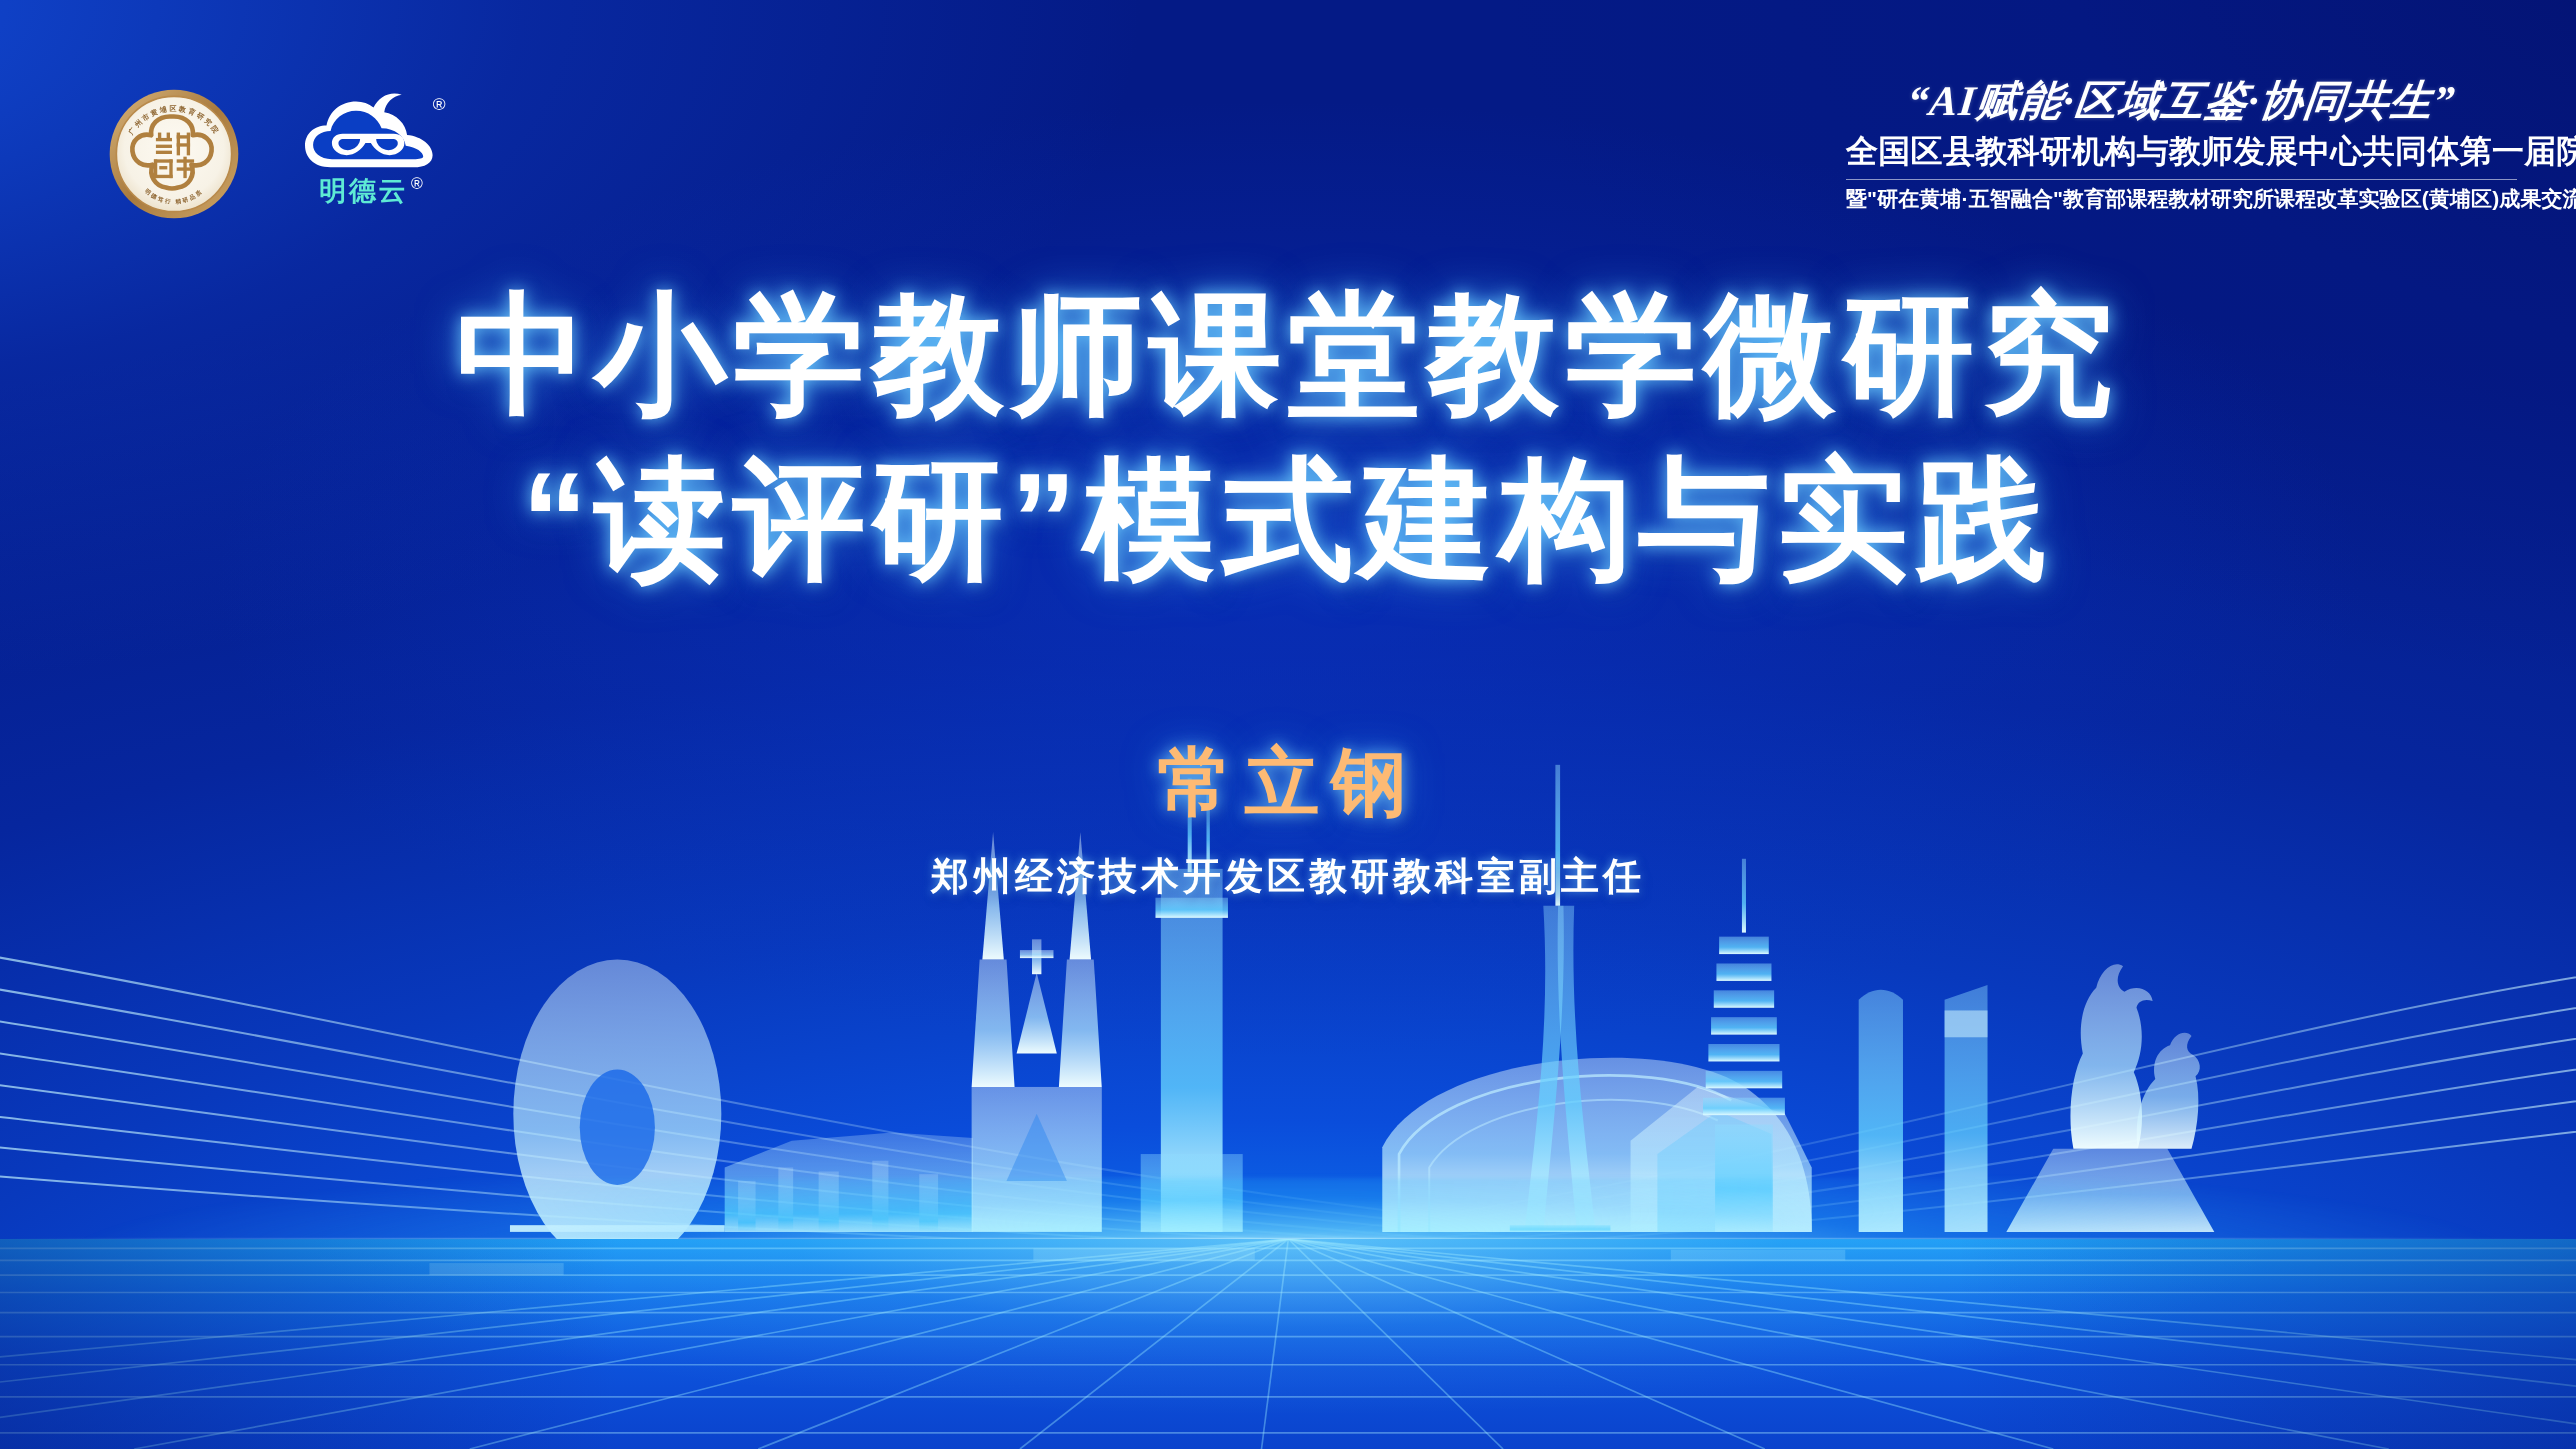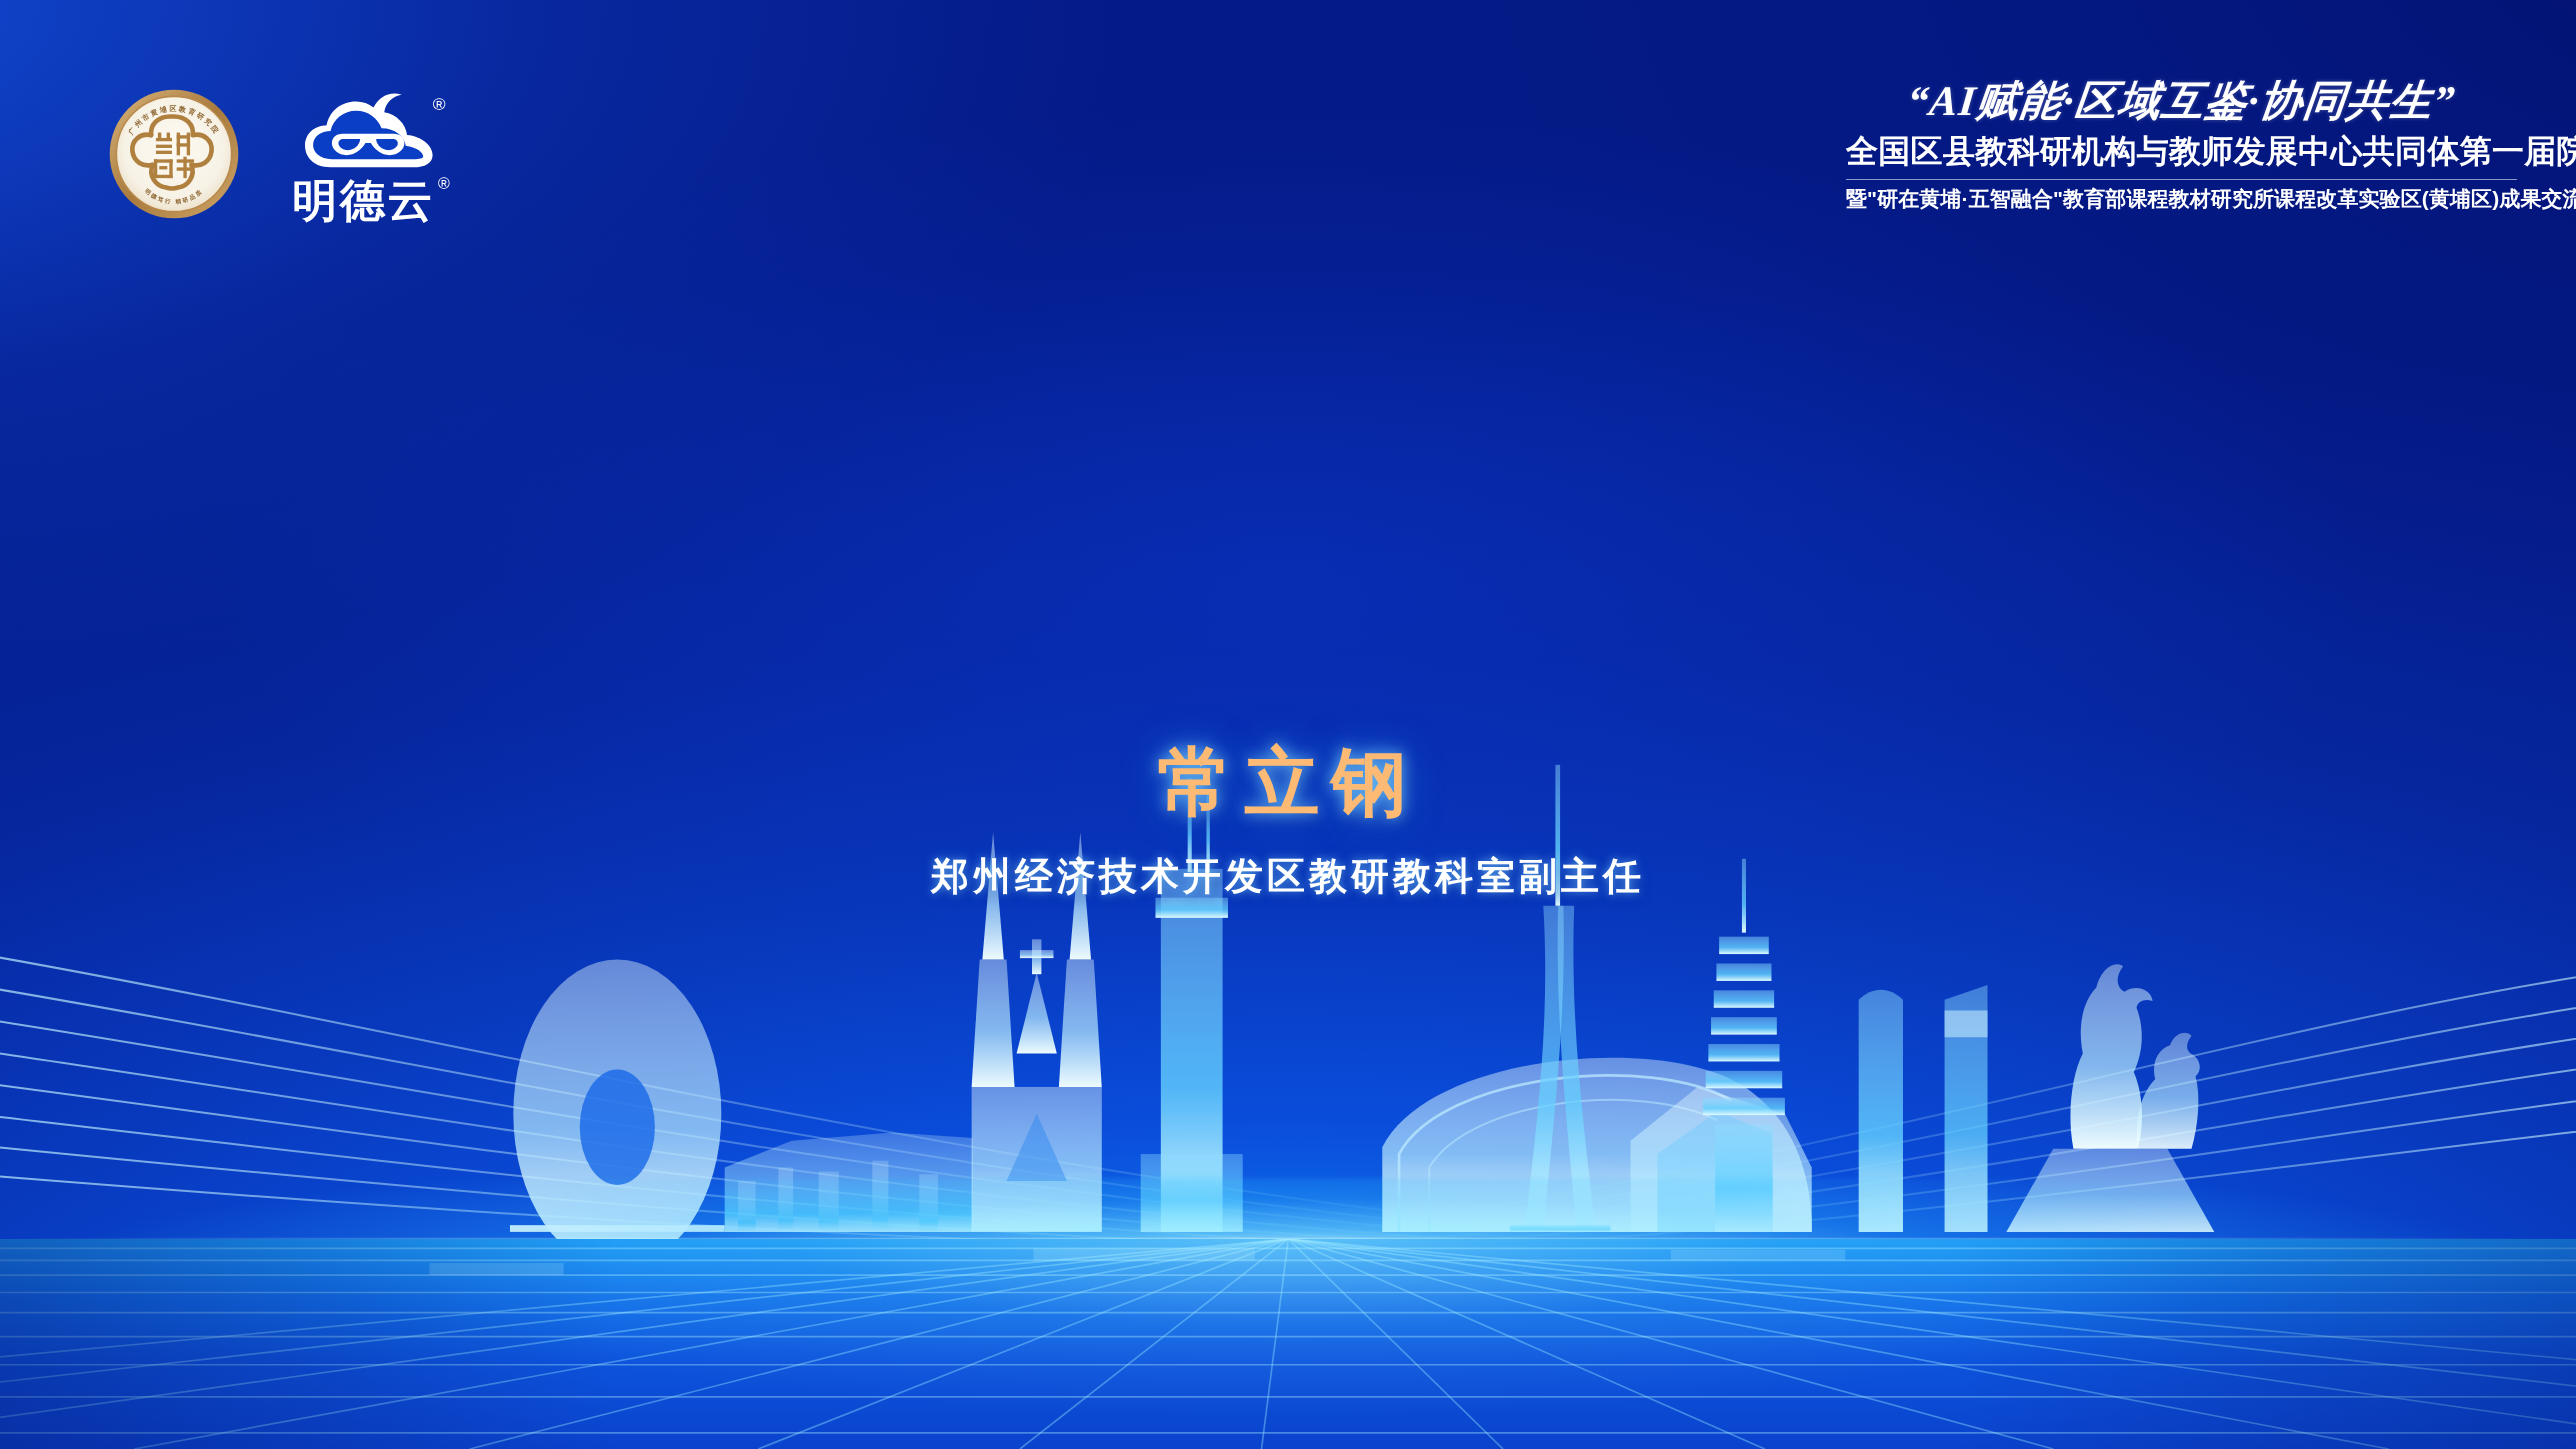--- a/index.html
+++ b/index.html
@@ -50,21 +50,21 @@
 
   
   .logo-row{position:absolute;left:107px;top:87px;display:flex;align-items:flex-start;gap:46px;}
   .seal{width:134px;height:134px;position:relative;}
   .seal svg{width:100%;height:100%;display:block;}
   .mdy{position:relative;width:168px;display:flex;flex-direction:column;align-items:center;padding-top:5.4px;}
   .mdy-mark{width:141px;height:82px;position:relative;}
   .mdy-mark svg{width:100%;height:100%;display:block;}
   .mdy-reg-top{position:absolute;right:-4px;top:4px;color:#fff;font-size:17.4px;line-height:1;}
   .mdy-word{position:relative;display:flex;align-items:flex-start;margin-top:4px;}
-  .mdy-word .txt{color:#ffffff;font-size:45px;font-weight:700;letter-spacing:2.7px;line-height:1;}
+  .mdy-word .txt{color:#5eead4;font-size:27px;font-weight:700;letter-spacing:2.7px;line-height:1;}
   .mdy-word .reg{color:#fff;font-size:16px;line-height:1;margin-left:2.7px;margin-top:-2.7px;}
 
   
   .forum{position:absolute;right:59px;top:79px;width:671px;text-align:center;color:#fff;}
   .forum-slogan{
     font-family:"Liberation Serif","DejaVu Serif",serif;
     font-weight:700;font-style:italic;
     font-size:42px;line-height:1.06;letter-spacing:1.3px;
     white-space:nowrap;
     transform:skewX(-6deg);
@@ -413,18 +413,22 @@
     </div>
   </div>
 
   <div class="forum">
     <div class="forum-slogan">“AI赋能·区域互鉴·协同共生”</div>
     <div class="forum-main">全国区县教科研机构与教师发展中心共同体第一届院长论坛</div>
     <div class="forum-rule"></div>
     <div class="forum-sub">暨"研在黄埔·五智融合"教育部课程教材研究所课程改革实验区(黄埔区)成果交流培训会</div>
   </div>
 
+  <div class="titles">
+    <div class="title-line title-1">中小学教师课堂教学微研究</div>
+    <div class="title-line title-2">“读评研”模式建构与实践</div>
+  </div>
 
   <div class="speaker">常立钢</div>
   <div class="speaker-role">郑州经济技术开发区教研教科室副主任</div>
 
 </div>
 
 
 </body></html>

